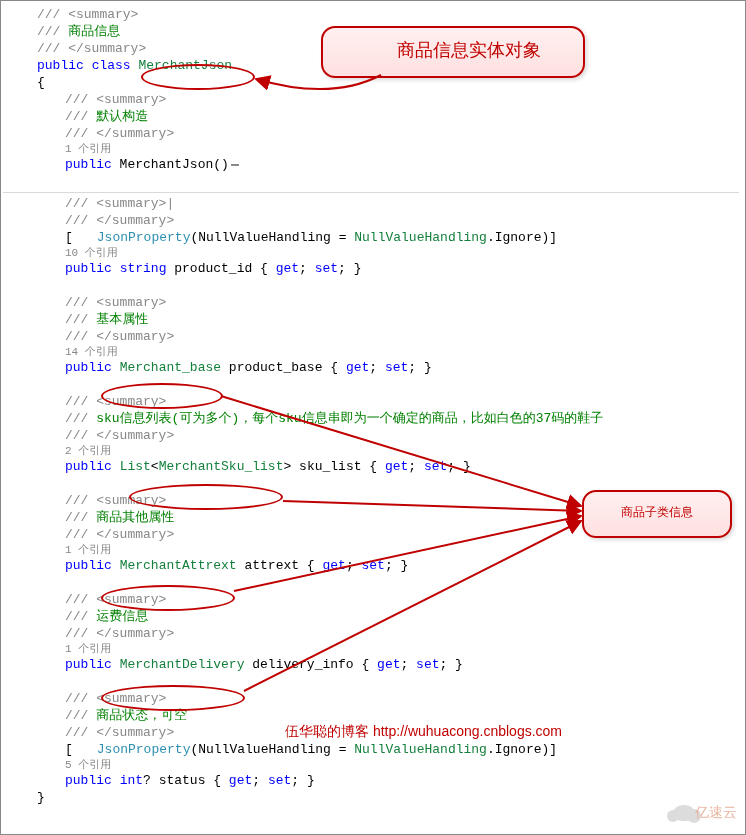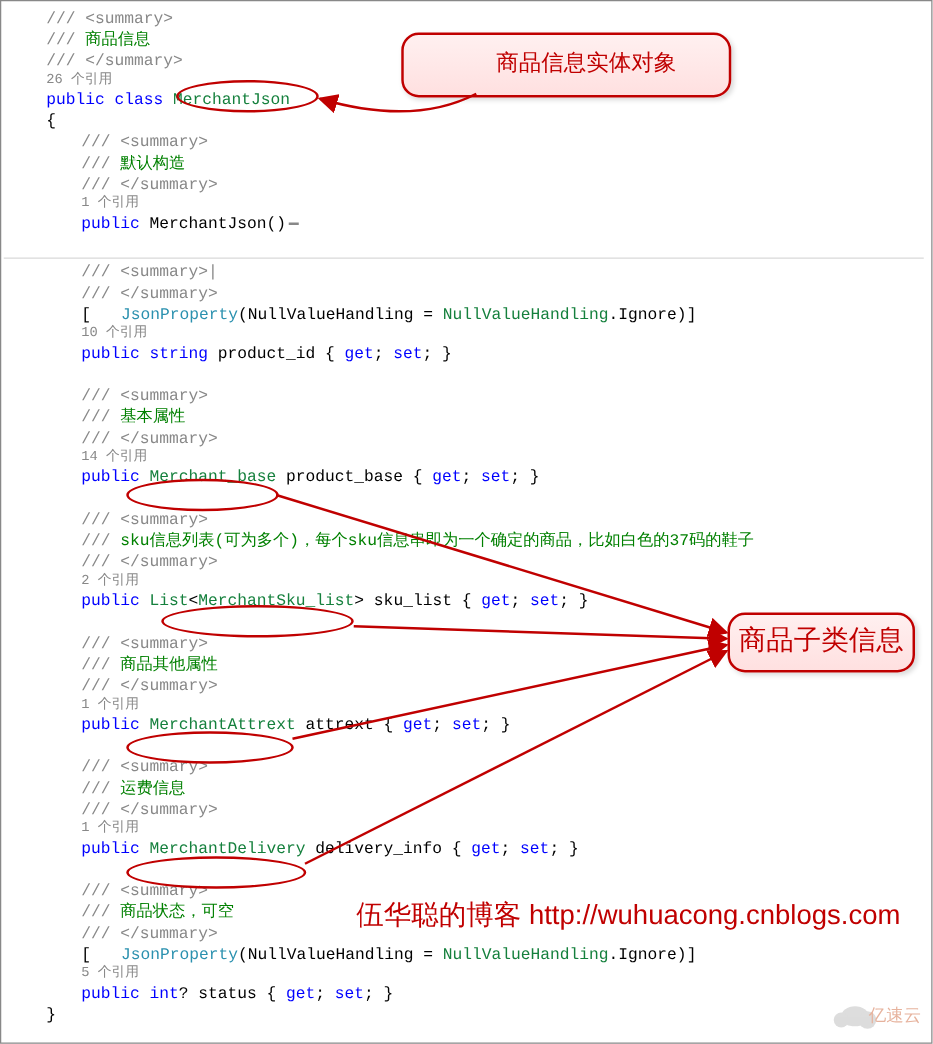--- a/index.html
+++ b/index.html
@@ -58,33 +58,33 @@
     font-family: "Microsoft YaHei", SimSun, sans-serif;
     text-align: center;
     box-shadow: 2px 2px 4px rgba(0,0,0,0.15);
   }
   #callout1 {
     left: 320px; top: 25px; width: 228px; height: 48px;
     font-size: 18px; line-height: 44px; padding-left: 32px;
   }
   #callout2 {
     left: 581px; top: 489px; width: 146px; height: 44px;
-    font-size: 22px; line-height: 40px;
+    font-size: 12px; line-height: 40px;
   }
   .ellipse {
     position: absolute;
     border: 2px solid #c00000;
     border-radius: 50%;
     background: transparent;
   }
   .watermark-txt {
     position: absolute;
     color: #c00000;
     font-family: "Microsoft YaHei", SimSun, sans-serif;
-    font-size: 22px;
+    font-size: 14px;
   }
   .wm-logo {
     position: absolute;
     right: 6px;
     bottom: 6px;
     width: 66px;
     height: 26px;
     opacity: 0.40;
     font-family: "Microsoft YaHei", sans-serif;
   }
@@ -108,21 +108,20 @@
   }
 </style>
 </head>
 <body>
 
 <div class="code-area">
 
   <div class="line i1"><span class="c-gray">/// &lt;summary&gt;</span></div>
   <div class="line i1"><span class="c-gray">/// </span><span class="c-green">商品信息</span></div>
   <div class="line i1"><span class="c-gray">/// &lt;/summary&gt;</span></div>
-  <div class="line i1 ref">26 个引用</div>
   <div class="line i1"><span class="c-blue">public</span> <span class="c-blue">class</span> <span class="c-type">MerchantJson</span></div>
   <div class="line i1">{</div>
 
   <div class="line i2"><span class="c-gray">/// &lt;summary&gt;</span></div>
   <div class="line i2"><span class="c-gray">/// </span><span class="c-green">默认构造</span></div>
   <div class="line i2"><span class="c-gray">/// &lt;/summary&gt;</span></div>
   <div class="line i2 ref">1 个引用</div>
   <div class="line i2"><span class="c-blue">public</span><span> MerchantJson()</span><span class="fold"></span></div>
 
   <div class="line">&nbsp;</div>

